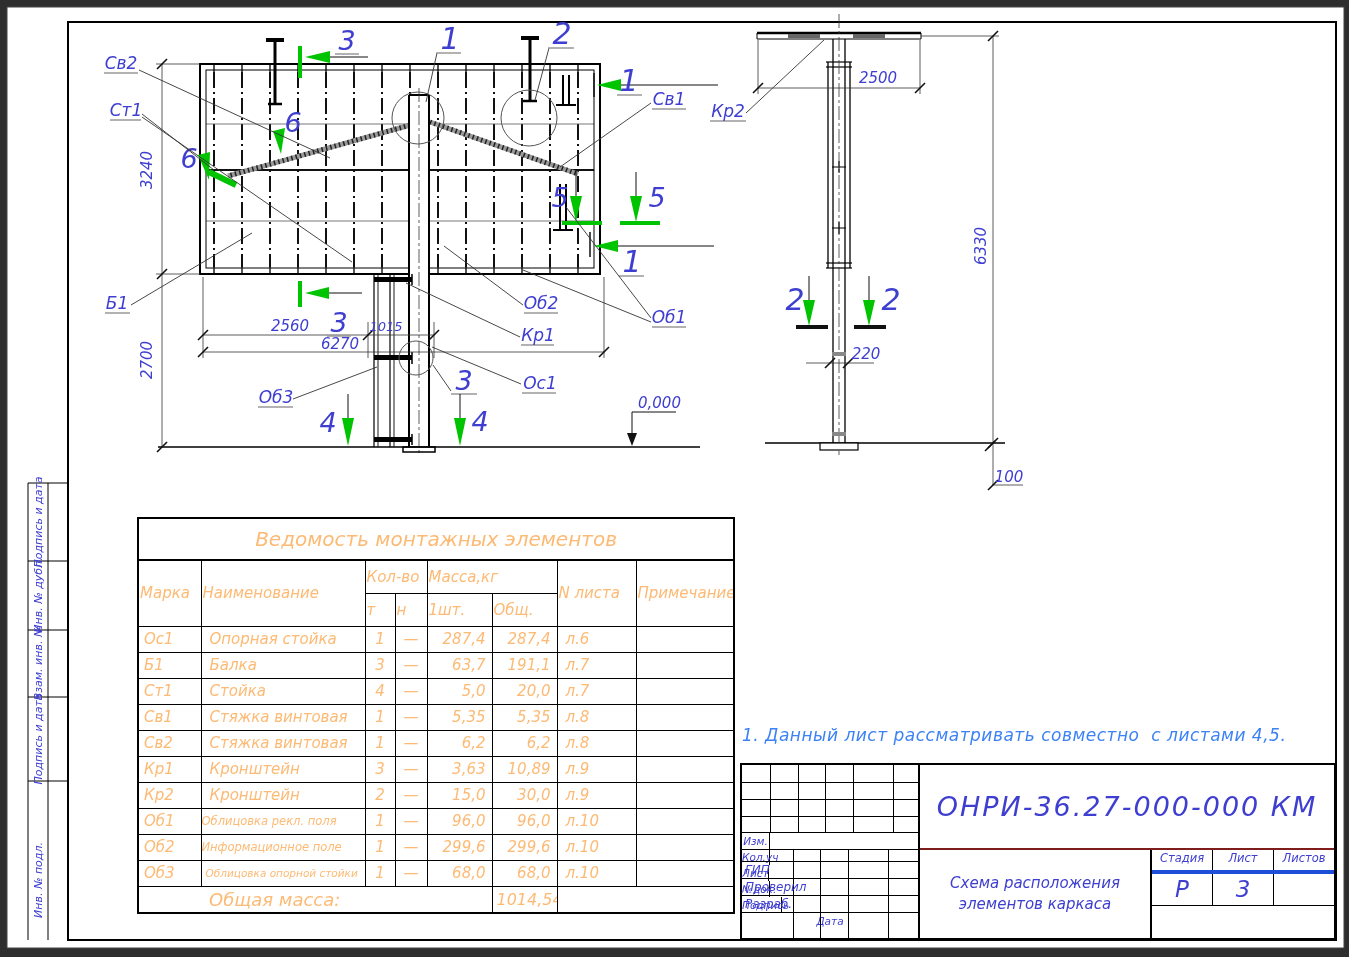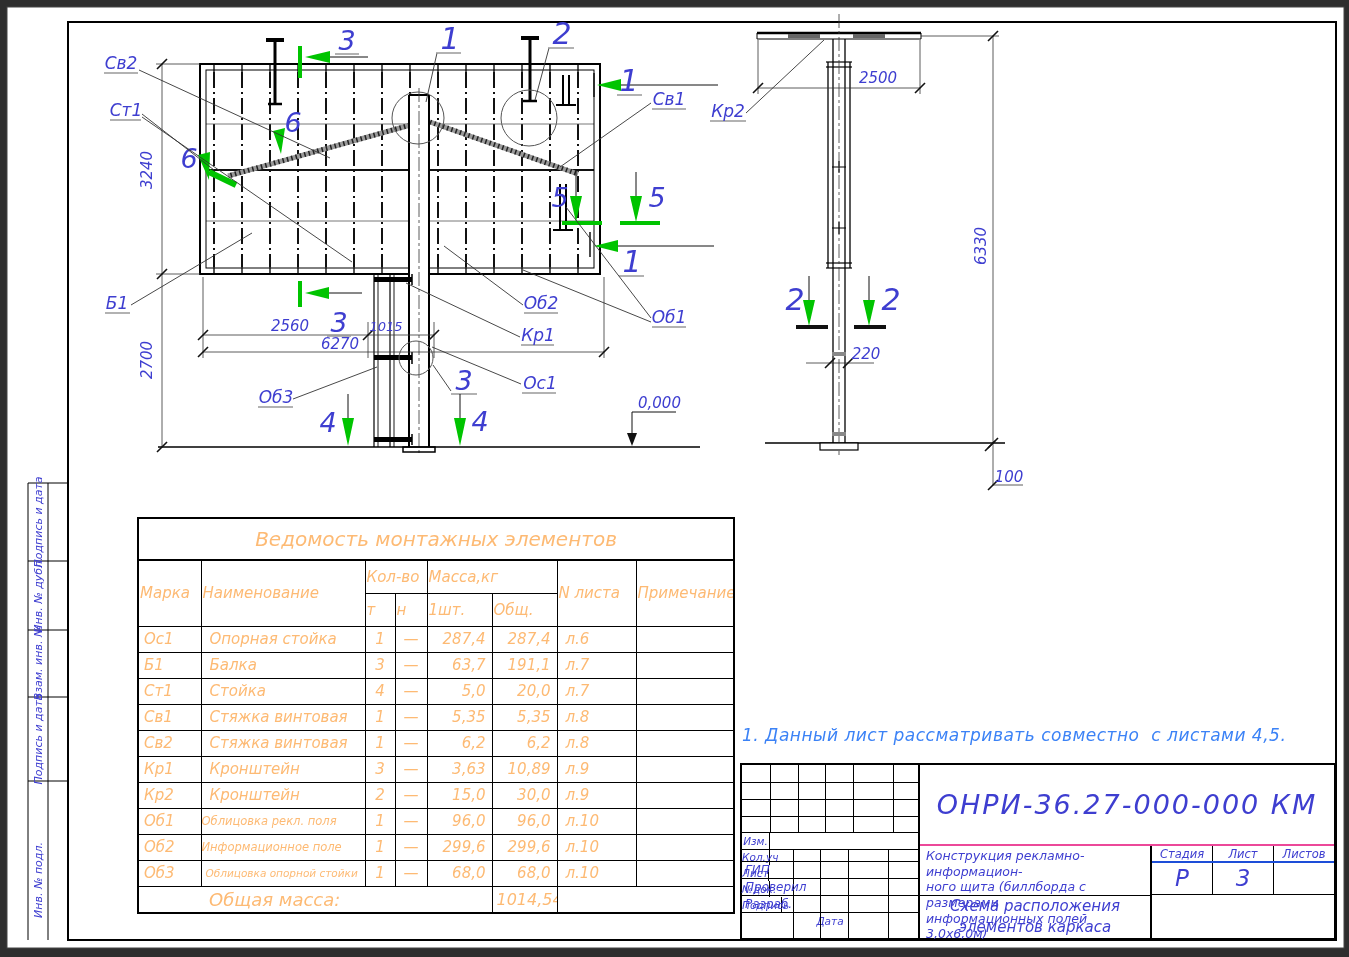--- a/index.html
+++ b/index.html
@@ -56,28 +56,28 @@
   .rev .hl{position:absolute;left:0;right:0;height:1px;background:#000;}
   .slhead{height:17px;display:flex;border-bottom:1px solid #000;flex-direction:column;}
   .slhead div{font-size:10.5px;text-align:center;border-right:1px solid #000;line-height:16px;}
   .slhead div:last-child{border-right:none;}
   .rrow{display:flex;border-bottom:1px solid #000;}
   .rrow:last-child{border-bottom:none;}
   .rrow div{border-right:1px solid #000;font-size:12px;line-height:16px;padding-left:3px;}
   .rrow div:last-child{border-right:none;}
   .c28{width:28px;}.c27{width:27px;}.c40{width:40px;}.c56{width:52px;}.cfl{flex:1;}
   .stamp-right{flex:1;display:flex;flex-direction:column;}
-  .sr-doc{height:85px;border-bottom:2px solid #ec4899;display:flex;align-items:center;justify-content:center;
+  .sr-doc{height:85px;border-bottom:2px solid #7f1d1d;display:flex;align-items:center;justify-content:center;
           font-size:27px;letter-spacing:2px;}
   .sr-bottom{flex:1;display:flex;}
   .sr-desc{width:232px;border-right:2px solid #000;display:flex;flex-direction:column;}
   .sr-desc-text{height:50px;border-bottom:1px solid #000;font-size:12.5px;line-height:1.25;padding:2px 0 0 6px;}
   .sr-title{flex:1;display:flex;flex-direction:column;align-items:center;justify-content:center;font-size:15px;line-height:1.4;}
   .sr-stage{flex:1;display:flex;flex-direction:column;}
-  .stage-head{height:17px;display:flex;border-bottom:2px solid #1d4ed8;}
+  .stage-head{height:24px;display:flex;border-bottom:4px solid #1d4ed8;}
   .stage-head div{flex:1;border-right:1px solid #000;font-size:11.5px;text-align:center;line-height:16px;}
   .stage-head div:last-child{border-right:none;}
   .stage-vals{height:32px;display:flex;border-bottom:1px solid #000;}
   .stage-vals div{flex:1;border-right:1px solid #000;font-size:23px;text-align:center;line-height:30px;}
   .stage-vals div:last-child{border-right:none;}
   .stage-empty{flex:1;}
 
   .note{
     position:absolute;left:742px;top:725px;width:600px;
     color:#3b82f6;font-style:italic;font-size:17px;letter-spacing:.5px;white-space:pre;
@@ -571,25 +571,20 @@
         <div class="c27"></div>
         <div class="c28"></div>
         <div class="c40"></div>
         <div class="cfl"></div>
     </div>
   </div>
   <div class="stamp-right">
     <div class="sr-doc">ОНРИ-36.27-000-000 КМ</div>
     <div class="sr-bottom">
       <div class="sr-desc">
-        <div class="sr-desc-text">
-          <div>Конструкция рекламно-информацион-</div>
-          <div>ного щита (биллборда с размерами</div>
-          <div>информационных полей 3,0х6,0м)</div>
-        </div>
         <div class="sr-title">
           <div>Схема расположения</div>
           <div>элементов каркаса</div>
         </div>
       </div>
       <div class="sr-stage">
         <div class="stage-head">
           <div>Стадия</div>
           <div>Лист</div>
           <div>Листов</div>

